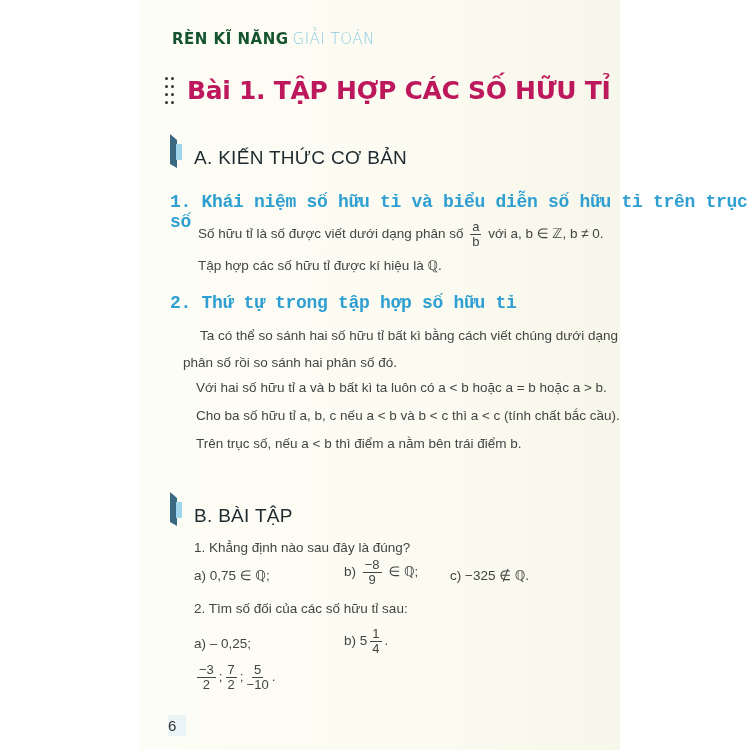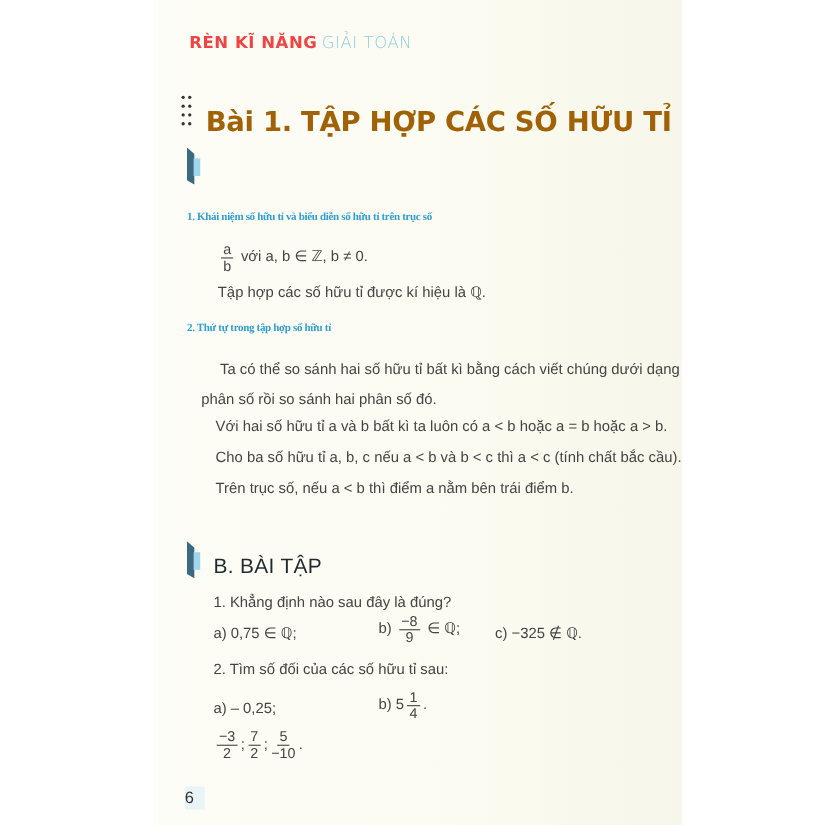--- a/index.html
+++ b/index.html
@@ -8,47 +8,47 @@
     font-family: "Liberation Sans", sans-serif;
   }
   .paper {
     position: absolute; left: 140px; top: 0; width: 480px; height: 750px;
     background: linear-gradient(90deg, #fdfdf7 0%, #fbfbf1 60%, #f7f6ea 100%);
   }
   .running-head {
     position: absolute; left: 172px; top: 30px; font-size: 15px; letter-spacing: 0.5px;
     font-family: "DejaVu Sans", sans-serif;
   }
-  .running-head .strong { color: #ef4444; font-weight: 600; }
+  .running-head .strong { color: #14532d; font-weight: 600; }
   .running-head .light { color: #8fcbe0; font-weight: 300; margin-left: 4px; }
 
   .lesson-title {
     position: absolute; left: 165px; top: 76px; display: flex; align-items: center;
   }
   .dots { display: grid; grid-template-columns: 6px 6px; grid-row-gap: 5px; margin-right: 10px; }
   .dots span { width: 3px; height: 3px; background: #333; border-radius: 50%; display: block; }
   .lesson-title .text {
-    color: #a16207; font-size: 25px; font-weight: 600;
-    font-family: "DejaVu Sans", sans-serif; letter-spacing: -0.3px; margin-top: 20px;
+    color: #be185d; font-size: 25px; font-weight: 600;
+    font-family: "DejaVu Sans", sans-serif; letter-spacing: -0.3px;
   }
 
   .section-head { position: absolute; left: 170px; display: flex; align-items: flex-end; }
   .bracket { position: relative; width: 16px; height: 34px; margin-right: 8px; }
   .bracket .dark {
     position: absolute; left: 0; top: 0; width: 7px; height: 34px; background: #3b6a80;
     clip-path: polygon(0 0, 100% 18%, 100% 100%, 0 88%);
   }
   .bracket .light {
     position: absolute; left: 6px; top: 10px; width: 6px; height: 16px; background: #9fd6ec;
   }
   .section-head .label { font-size: 19px; color: #1e2a30; letter-spacing: 0.3px; line-height: 1; padding-bottom: 1px; }
 
   .subhead {
-    position: absolute; left: 170px; color: #2f9fd2; font-weight: bold; font-size: 10px;
-    font-family: Liberation Serif, serif; letter-spacing: -0.3px;
+    position: absolute; left: 170px; color: #2f9fd2; font-weight: bold; font-size: 18px;
+    font-family: Liberation Mono, monospace; letter-spacing: -0.3px;
   }
   .para { position: absolute; color: #444; font-size: 13.5px; white-space: nowrap; }
   .frac { display: inline-flex; flex-direction: column; align-items: center; vertical-align: middle; font-size: 13px; line-height: 1.05; margin: 0 3px; }
   .frac .num { border-bottom: 1px solid #444; padding: 0 2px; }
   .page-num { position: absolute; left: 168px; top: 715px; font-size: 15px; color: #333; background: #e8f4f6; padding: 2px 10px 2px 0; }
 </style>
 </head>
 <body>
 
 <div class="paper"></div>
@@ -69,25 +69,27 @@
       <span></span>
   </div>
   <span class="text">Bài 1. TẬP HỢP CÁC SỐ HỮU TỈ</span>
 </div>
 
 <div class="section-head" style="top:134px">
   <div class="bracket">
       <div class="dark"></div>
       <div class="light"></div>
     </div>
+  <span class="label">A. KIẾN THỨC CƠ BẢN</span>
 </div>
 
 <div class="subhead" style="top:192px">1. Khái niệm số hữu tỉ và biểu diễn số hữu tỉ trên trục số</div>
 
 <div class="para" style="left:198px; top:220px">
+  <span>Số hữu tỉ là số được viết dưới dạng phân số</span>
   <span class="frac">
       <span class="num">a</span>
       <span>b</span>
     </span>
   <span>với a, b ∈ ℤ, b ≠ 0.</span>
 </div>
 <div class="para" style="left:198px; top:256px">Tập hợp các số hữu tỉ được kí hiệu là ℚ.</div>
 
 <div class="subhead" style="top:293px">2. Thứ tự trong tập hợp số hữu tỉ</div>
 

